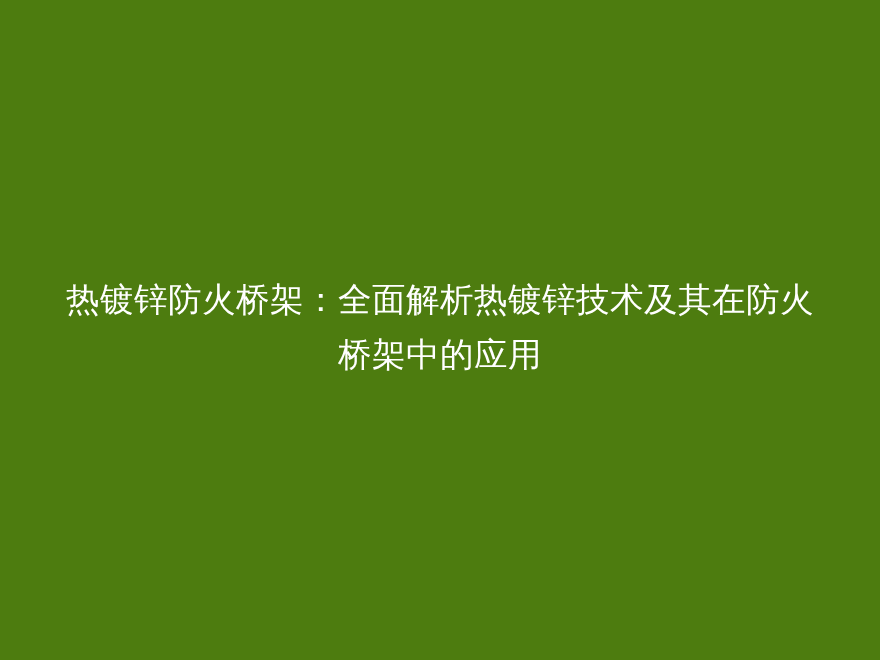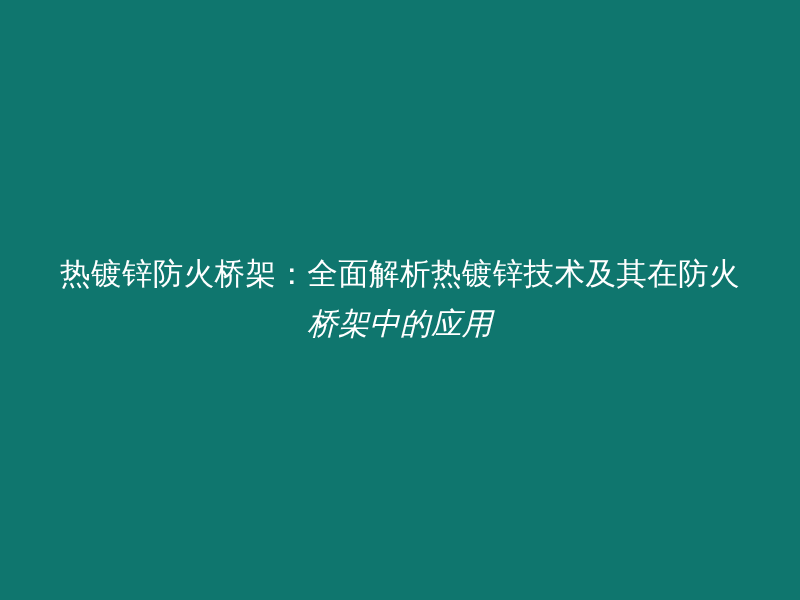--- a/index.html
+++ b/index.html
@@ -38,20 +38,20 @@
     font-weight: 400;
     line-height: 50px;
     letter-spacing: 0.4px;
     white-space: nowrap;
     -webkit-font-smoothing: antialiased;
   }
 </style>
 </head>
 <body>
 
-<div id="slide-canvas" style="background: #0f766e;">
+<div id="slide-canvas" style="background: #4d7c0f;">
 
   <div id="title-block">
     <span class="title-line" style="color: rgb(255, 255, 255);">热镀锌防火桥架：全面解析热镀锌技术及其在防火</span>
-    <span class="title-line" style="color: rgb(255, 255, 255); font-style: italic;">桥架中的应用</span>
+    <span class="title-line" style="color: rgb(255, 255, 255);">桥架中的应用</span>
   </div>
 
 </div>
 
 </body></html>

